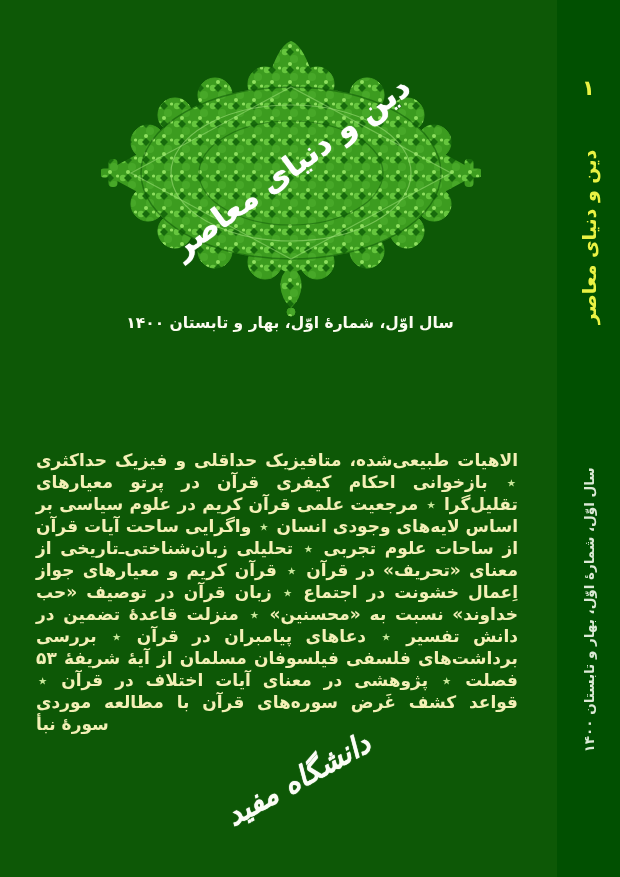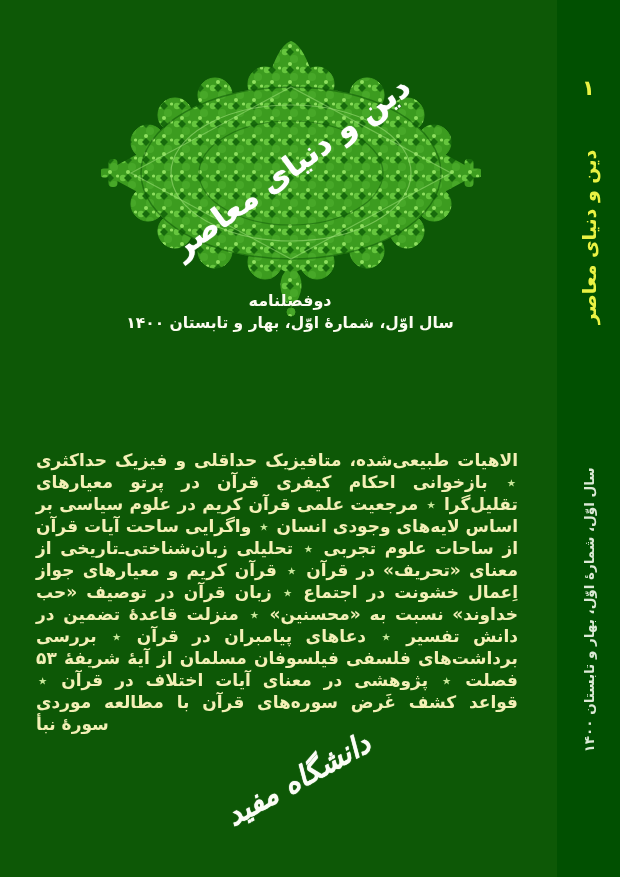--- a/index.html
+++ b/index.html
@@ -115,21 +115,20 @@
     <g fill="none">
       <ellipse cx="190" cy="143" rx="150" ry="86" stroke="#0d5806" stroke-opacity="0.55" stroke-width="1.5"></ellipse>
       <ellipse cx="190" cy="143" rx="120" ry="68" stroke="#9fe07a" stroke-opacity="0.6" stroke-width="1.2"></ellipse>
       <ellipse cx="190" cy="143" rx="92" ry="52" stroke="#0d5806" stroke-opacity="0.5" stroke-width="1.2"></ellipse>
       <path d="M30 143 L190 57 L350 143 L190 229 Z" stroke="#a5e77f" stroke-opacity="0.5" stroke-width="1.2"></path>
     </g>
   </svg>
 
   <div class="medallion-text">دین و دنیای معاصر</div>
 
-  <div class="subtitle-type">دوفصلنامه</div>
   <div class="subtitle-issue">سال اوّل، شمارۀ اوّل، بهار و تابستان ۱۴۰۰</div>
 
   <div class="articles">الاهیات طبیعی‌شده، متافیزیک حداقلی و فیزیک حداکثری <span class="sep">٭</span> بازخوانی احکام کیفری قرآن در پرتو معیارهای تقلیل‌گرا <span class="sep">٭</span> مرجعیت علمی قرآن کریم در علوم سیاسی بر اساس لایه‌های وجودی انسان <span class="sep">٭</span> واگرایی ساحت آیات قرآن از ساحات علوم تجربی <span class="sep">٭</span> تحلیلی زبان‌شناختی‌ـ‌تاریخی از معنای «تحریف» در قرآن <span class="sep">٭</span> قرآن کریم و معیارهای جواز اِعمال خشونت در اجتماع <span class="sep">٭</span> زبان قرآن در توصیف «حب خداوند» نسبت به «محسنین» <span class="sep">٭</span> منزلت قاعدۀ تضمین در دانش تفسیر <span class="sep">٭</span> دعاهای پیامبران در قرآن <span class="sep">٭</span> بررسی برداشت‌های فلسفی فیلسوفان مسلمان از آیۀ شریفۀ ۵۳ فصلت <span class="sep">٭</span> پژوهشی در معنای آیات اختلاف در قرآن <span class="sep">٭</span> قواعد کشف غَرض سوره‌های قرآن با مطالعه موردی سورۀ نبأ</div>
 
   <div class="emblem">دانشگاه مفید</div>
 
   <div class="spine">
     <div class="spine-number">۱</div>
   </div>
   <div class="spine-title">دین و دنیای معاصر</div>

